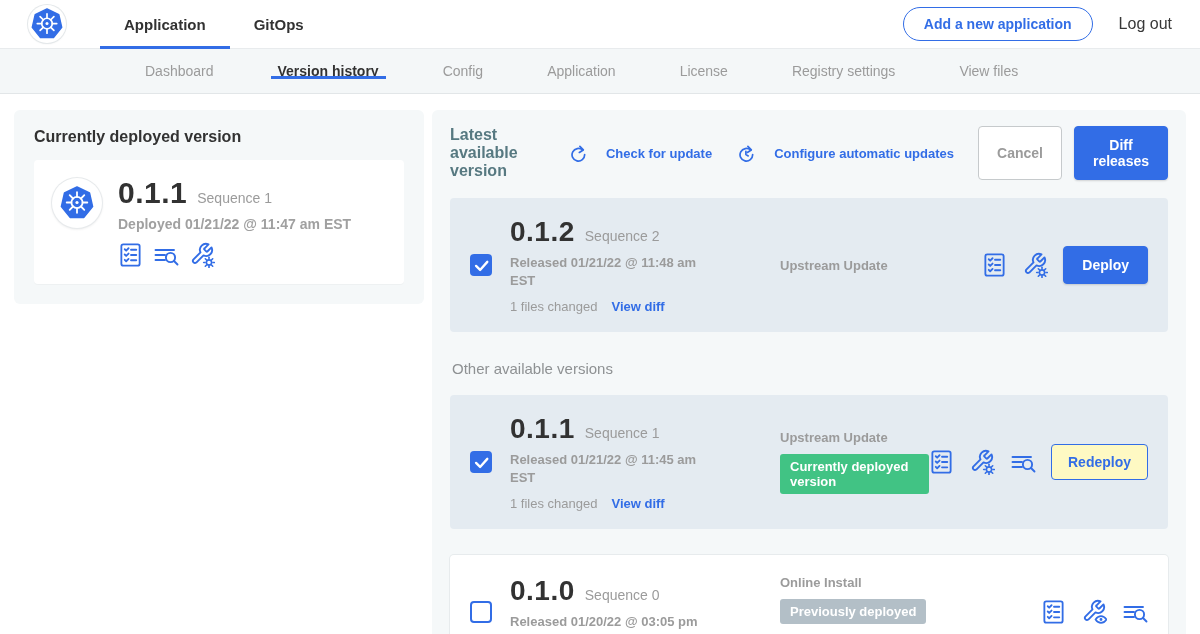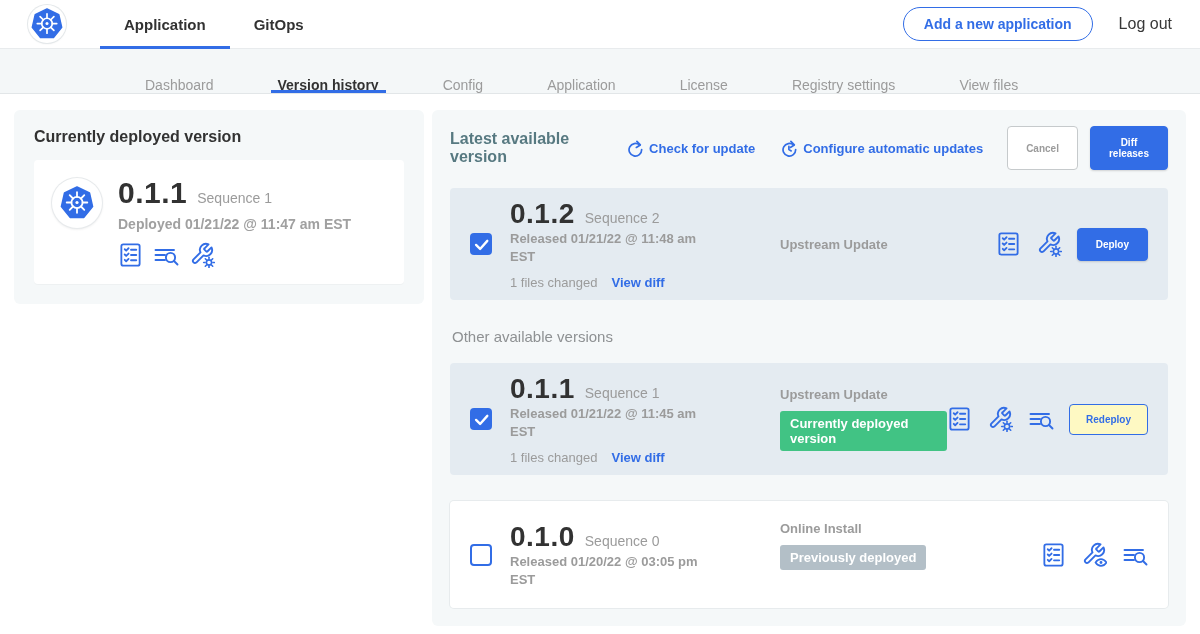--- a/index.html
+++ b/index.html
@@ -30,21 +30,21 @@
   .topnav-tab.active::after{content:"";position:absolute;left:0;right:0;bottom:-1px;
     height:3px;background:var(--accent);}
   .topnav-right{margin-left:auto;display:flex;align-items:center;gap:26px;}
   .pill-btn{border:1px solid var(--accent);color:var(--accent);background:#fff;
     font-size:14px;font-weight:700;border-radius:18px;padding:8px 20px;cursor:pointer;
     font-family:inherit;}
   .logout{font-size:16px;color:#383838;cursor:pointer;}
 
   
   .subnav{height:45px;background:#f4f7f8;border-bottom:1px solid #e2e6e8;
-    display:flex;align-items:flex-end;padding-left:138px;}
+    display:flex;align-items:center;padding-left:138px;}
   .subnav-tab{display:flex;align-items:center;padding:0 7px;margin-right:50px;
     font-size:14px;color:var(--text-gray);position:relative;cursor:pointer;white-space:nowrap;}
   .subnav-tab.active{color:var(--text-dark);font-weight:700;}
   .subnav-tab.active::after{content:"";position:absolute;left:0;right:0;bottom:0;
     height:3px;background:var(--accent);}
 
   
   .main{display:flex;align-items:flex-start;gap:8px;padding:16px 14px;}
   .panel{background:var(--panel-bg);border-radius:6px;}
   .left-panel{width:410px;padding:18px 20px 20px;flex:none;}
@@ -59,41 +59,41 @@
   .ver-seq{font-size:14px;color:var(--text-gray);}
   .deployed-date{font-size:14px;font-weight:600;color:#a0a0a0;margin-top:6px;}
   .icon-row{display:flex;align-items:center;gap:10px;margin-top:10px;}
   .icon-btn{background:none;border:none;padding:0;cursor:pointer;display:flex;
     align-items:center;justify-content:center;}
 
   
   .right-panel{flex:1;padding:16px 18px 18px;}
   .rp-header{display:flex;align-items:center;}
   .rp-title{font-size:16px;font-weight:600;color:var(--muted-head);margin-right:14px;}
-  .link-action{display:flex;align-items:center;gap:6px;color:var(--accent);
+  .link-action{display:flex;align-items:center;gap:20px;color:var(--accent);
     font-size:13px;font-weight:700;cursor:pointer;margin-right:24px;white-space:nowrap;}
   .rp-buttons{margin-left:auto;display:flex;gap:12px;}
-  .btn{font-family:inherit;font-size:10px;font-weight:700;border-radius:4px;
+  .btn{font-family:inherit;font-size:14px;font-weight:700;border-radius:4px;
     padding:10px 18px;cursor:pointer;}
   .btn.secondary-gray{background:#fff;border:1px solid #c6cacc;color:#9b9b9b;}
   .btn.primary{background:var(--accent);border:1px solid var(--accent);color:#fff;
     box-shadow:0 1px 2px rgba(0,0,0,.15);}
   .btn.outline-blue{background:#fef9c3;border:1px solid var(--accent);color:var(--accent);
     padding:9px 16px;}
 
   .version-row{border-radius:4px;display:flex;align-items:center;
-    padding:10px 20px;margin-top:18px;}
+    padding:18px 20px;margin-top:18px;}
   .version-row.selected{background:var(--row-bg);}
   .version-row.plain{background:#fff;box-shadow:0 0 0 1px #e7ebed;}
   .checkbox{width:22px;height:22px;border-radius:4px;flex:none;cursor:pointer;
     display:flex;align-items:center;justify-content:center;margin-right:18px;}
   .checkbox.checked{background:var(--accent);}
   .checkbox.unchecked{background:#fff;border:2px solid var(--accent);}
   .version-info{width:212px;flex:none;}
-  .released{font-size:13px;font-weight:700;color:var(--text-gray);
+  .released{font-size:13px;font-weight:700;color:var(--text-gray);margin-top:6px;
     max-width:195px;line-height:1.35;}
   .diff-line{margin-top:10px;font-size:13px;color:var(--text-gray);display:flex;gap:14px;}
   .view-diff{color:var(--accent);font-weight:700;cursor:pointer;text-decoration:none;}
   .status-col{flex:1;padding-left:58px;}
   .source-label{font-size:13px;font-weight:700;color:var(--text-gray);}
   .badge{display:inline-block;margin-top:9px;font-size:13px;font-weight:700;color:#fff;
     padding:5px 10px;border-radius:3px;}
   .badge.green{background:var(--green);}
   .badge.gray{background:var(--badge-gray);}
   .actions{display:flex;align-items:center;gap:15px;margin-left:auto;}

